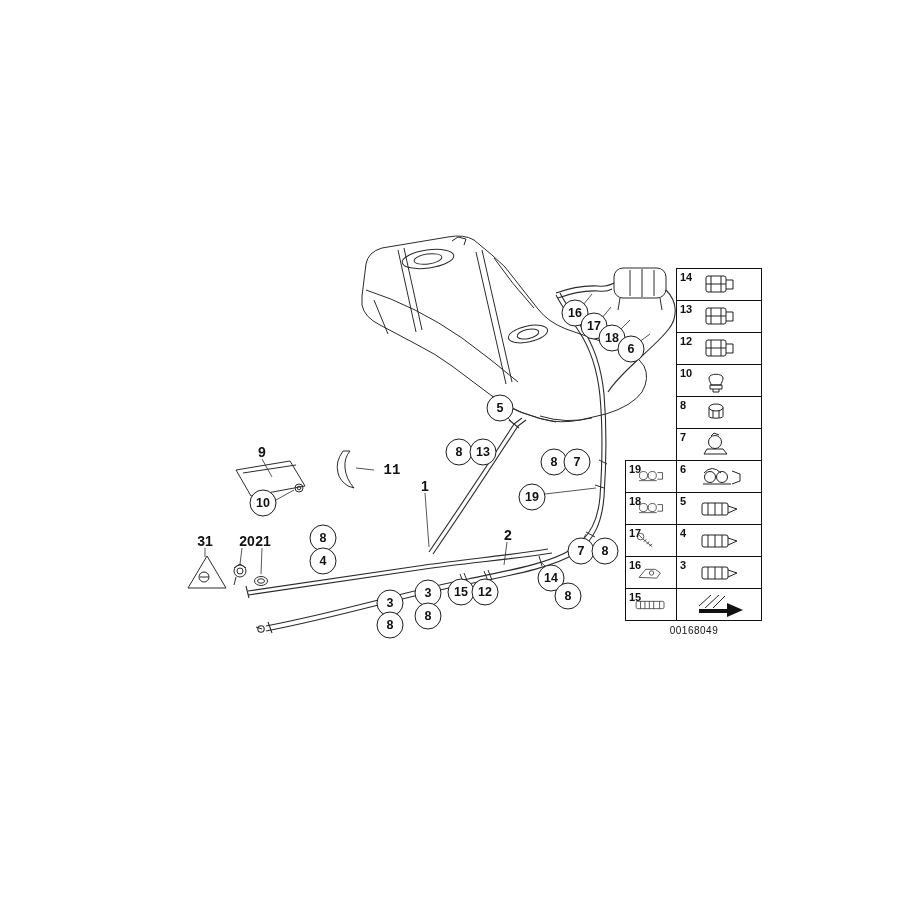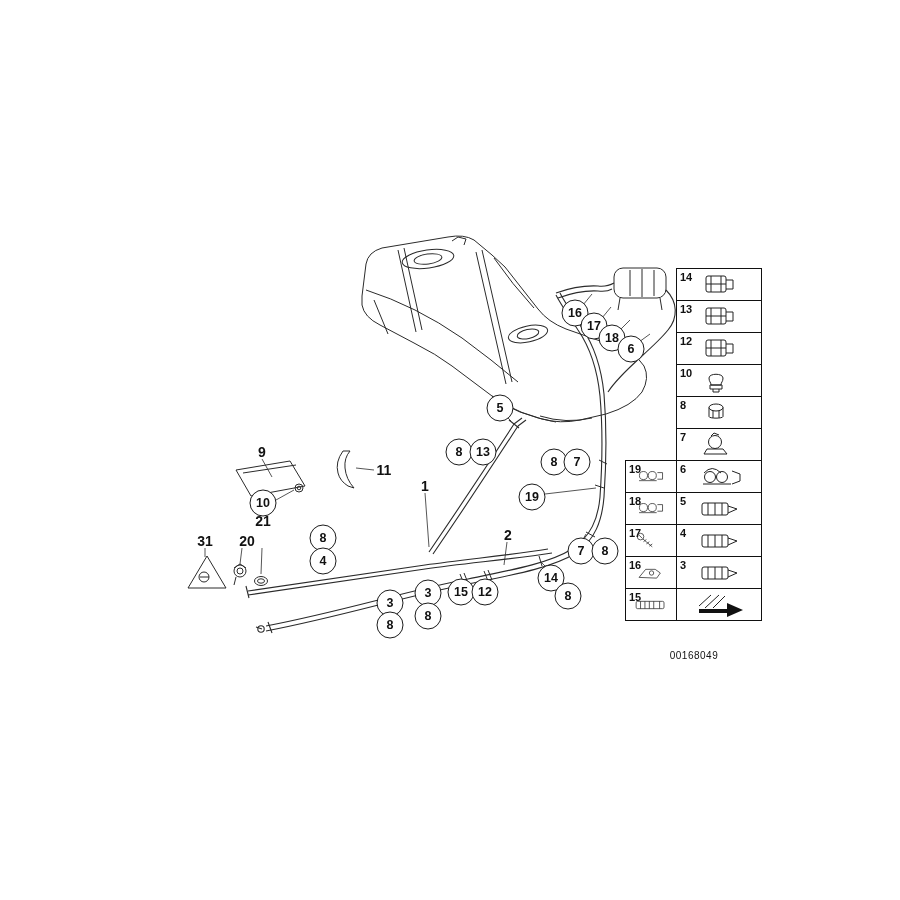--- a/index.html
+++ b/index.html
@@ -10,21 +10,21 @@
   .callout{position:absolute;width:25px;height:25px;transform:translate(-50%,-50%);
            border:1.4px solid #1c1c1c;border-radius:50%;background:#fff;
            display:flex;align-items:center;justify-content:center;
            font-size:12.5px;font-weight:bold;color:#111;line-height:1;}
   .plain-label{position:absolute;transform:translate(-50%,-50%);
            font-size:14px;font-weight:bold;color:#111;}
   .legend-cell{position:absolute;border:1px solid #111;background:#fff;box-sizing:border-box;}
   .cell-num{position:absolute;left:3px;top:2px;font-size:11px;font-weight:bold;color:#111;}
   .cell-icon{position:absolute;right:1px;top:3px;width:calc(100% - 6px);height:26px;}
   #image-number{position:absolute;left:626px;top:625px;width:136px;text-align:center;
-           font-size:10px;color:#111;letter-spacing:.5px;margin-top:25px;}
+           font-size:10px;color:#111;letter-spacing:.5px;}
 </style>
 </head>
 <body>
 
 <div id="stage">
 
   <svg id="art" width="900" height="900" viewBox="0 0 900 900">
 
     <g stroke="#2b2b2b" fill="none" stroke-width="1">
       <path d="M362,296 L366,264 Q368,252 382,248 L448,237 Q464,234 474,240 L492,255 Q506,266 516,281 L538,309 Q548,322 566,329 L606,343 Q636,352 644,366 Q650,378 642,392 Q632,406 606,414 L580,420 Q560,424 542,419 L520,412 Q506,407 492,396 L452,366 Q436,354 414,343 L380,325 Q364,317 362,305 Z"></path>
@@ -126,26 +126,26 @@
       <div class="callout" style="left: 605px; top: 551px;">8</div>
       <div class="callout" style="left: 551px; top: 578px;">14</div>
       <div class="callout" style="left: 568px; top: 596px;">8</div>
       <div class="callout" style="left: 428px; top: 593px;">3</div>
       <div class="callout" style="left: 428px; top: 616px;">8</div>
       <div class="callout" style="left: 461px; top: 592px;">15</div>
       <div class="callout" style="left: 485px; top: 592px;">12</div>
       <div class="callout" style="left: 390px; top: 603px;">3</div>
       <div class="callout" style="left: 390px; top: 625px;">8</div>
       <div class="plain-label" style="left: 262px; top: 452px;">9</div>
-      <div class="plain-label" style="left: 384px; top: 470px;">11</div>
+      <div class="plain-label" style="left: 392px; top: 470px; font-family: Liberation Mono, monospace;">11</div>
       <div class="plain-label" style="left: 425px; top: 486px;">1</div>
       <div class="plain-label" style="left: 508px; top: 535px;">2</div>
       <div class="plain-label" style="left: 205px; top: 541px;">31</div>
       <div class="plain-label" style="left: 247px; top: 541px;">20</div>
-      <div class="plain-label" style="left: 263px; top: 521px;">21</div>
+      <div class="plain-label" style="left: 263px; top: 541px;">21</div>
     </div>
 
   <div id="sidebar">
       <div class="legend-cell" style="left: 676px; top: 268px; width: 86px; height: 33px;">
         <span class="cell-num">14</span>
         <svg viewBox="0 0 60 26" class="cell-icon">
           <g fill="none" stroke="#222">
             <rect x="15" y="4" width="20" height="16" rx="2"></rect>
             <path d="M20 4v16M30 4v16M15 12h20"></path>
             <path d="M35 8h7v9h-7"></path>

